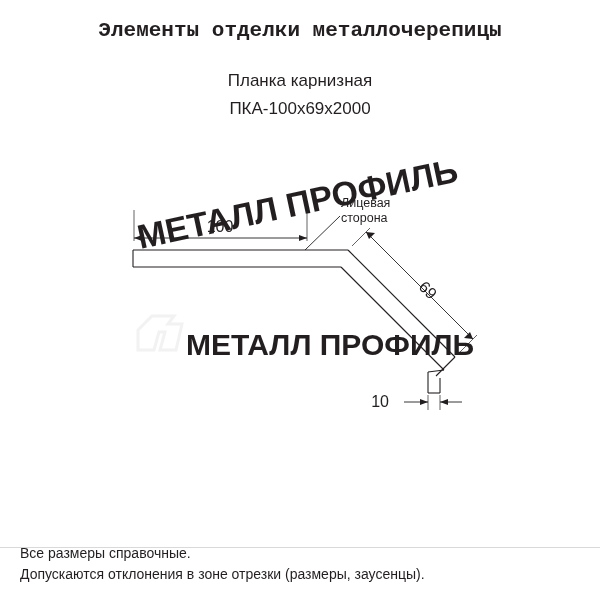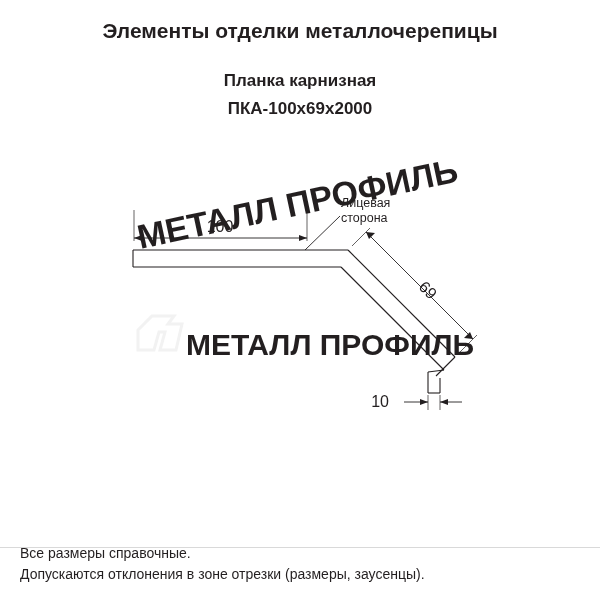--- a/index.html
+++ b/index.html
@@ -20,32 +20,33 @@
     width: 600px;
     height: 600px;
     box-sizing: border-box;
   }
   .title-block {
     position: absolute;
     top: 18px;
     left: 0;
     width: 600px;
     text-align: center;
+    font-family: Liberation Mono, monospace;
   }
   .main-title {
     font-size: 21px;
     font-weight: bold;
     letter-spacing: 0px;
     color: #231f20;
     margin: 0;
     line-height: 1.2;
   }
   .sub-title {
     font-size: 17px;
-    font-weight: bold;
+    font-weight: normal;
     color: #231f20;
     margin: 0;
     line-height: 1.25;
   }
   .subtitle-wrap {
     position: absolute;
     top: 70px;
     left: 0;
     width: 600px;
     text-align: center;

